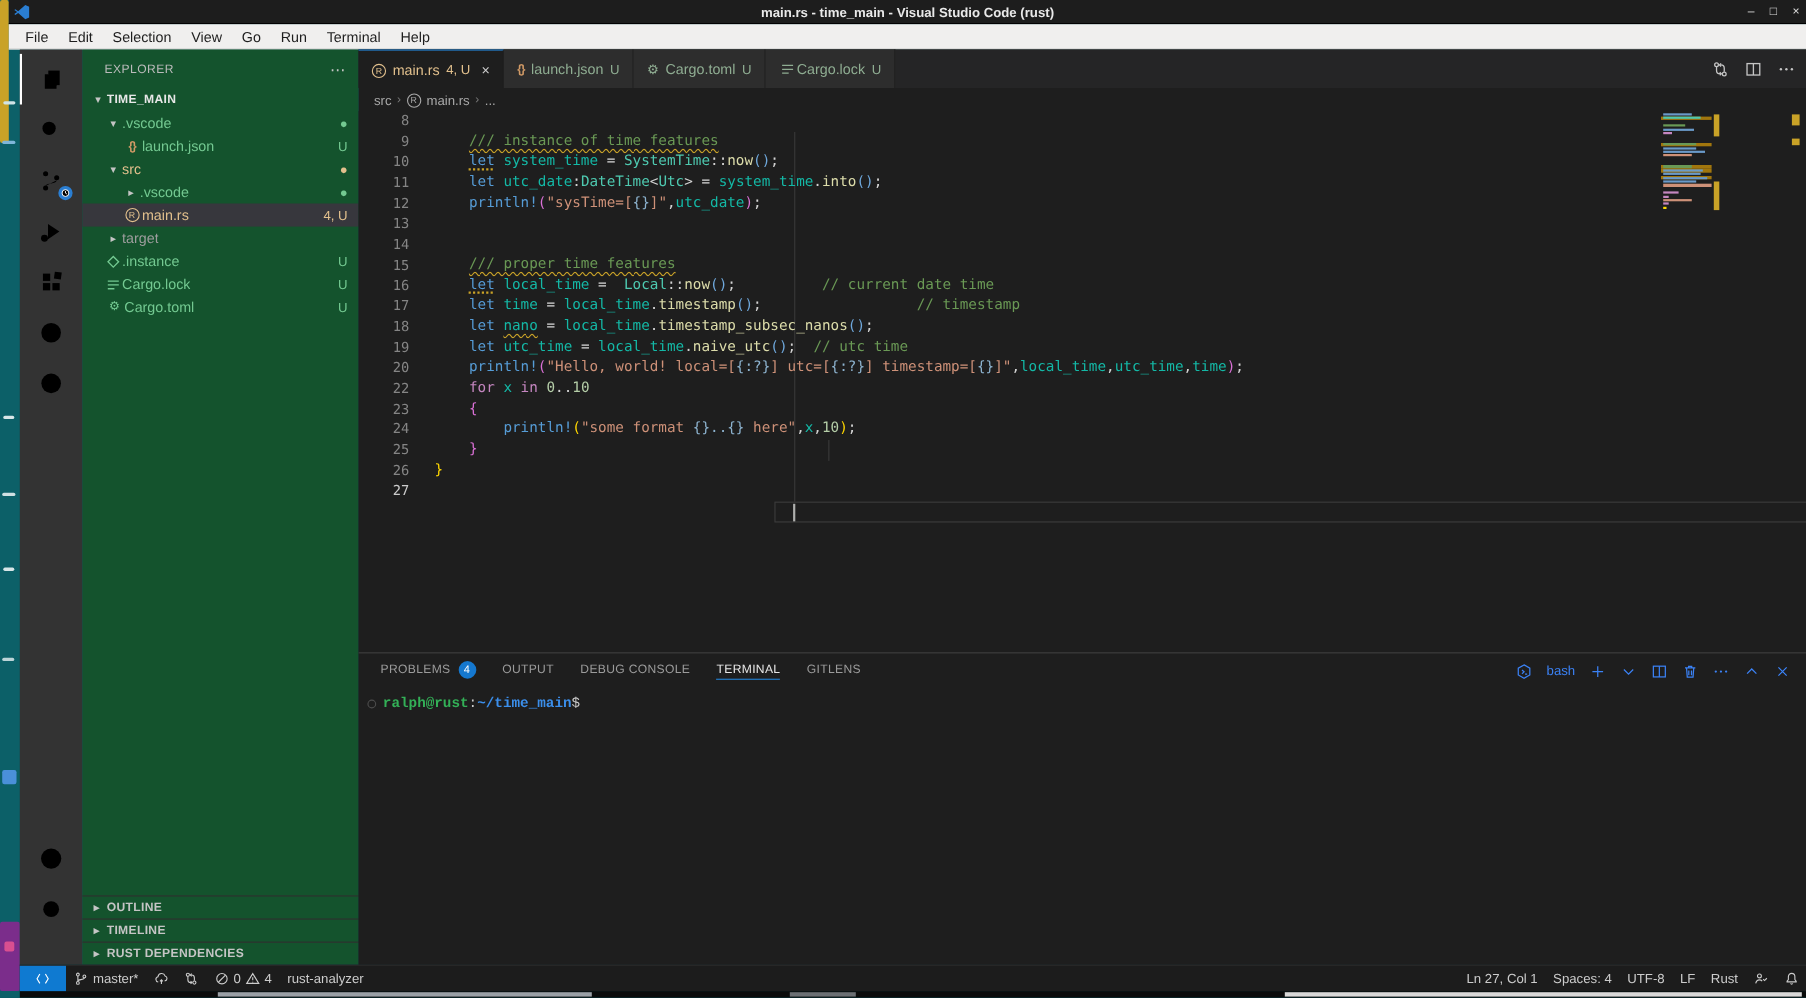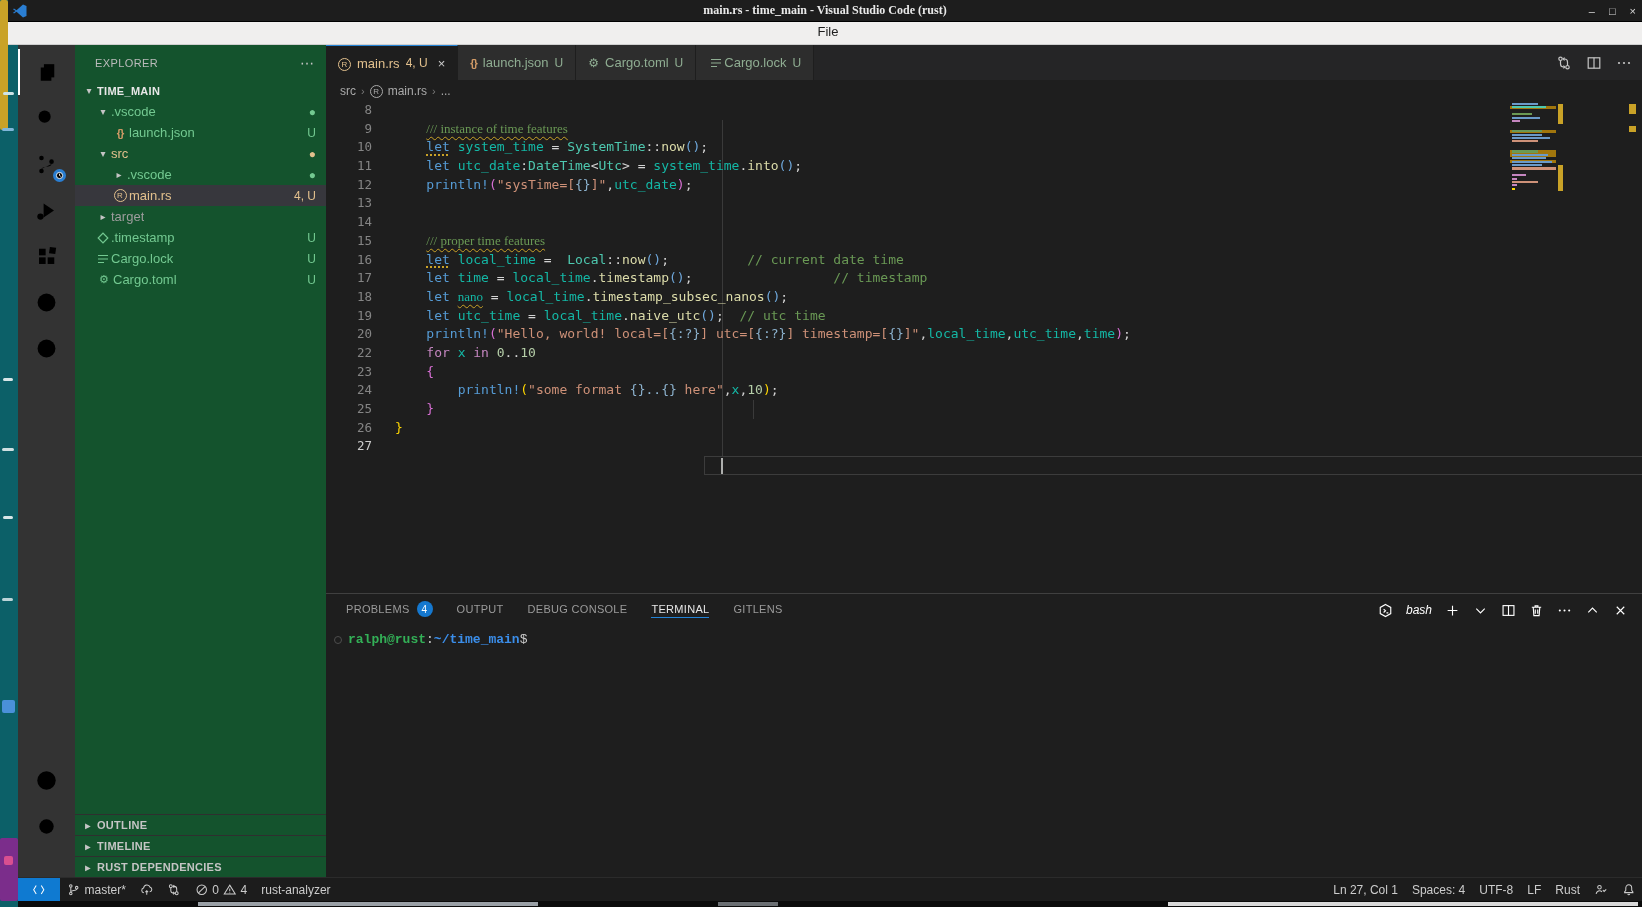--- a/index.html
+++ b/index.html
@@ -9,27 +9,27 @@
   .ic { display:inline-flex; align-items:center; justify-content:center; }
   .ic svg { width:16px; height:16px; stroke:currentColor; fill:none; stroke-width:1.2; }
 
   
   #desktop-strip { left:0; top:0; width:18px; height:907px; background:#0c6068; }
   #bottom-strip { left:18px; top:901px; right:0; height:6px; background:#0b0b0b; }
   .frag { position:absolute; }
 
   
   #title-bar { left:8px; top:0; right:0; height:22px; background:#1d1d1d; color:#e9e9e9; display:flex; align-items:center; border-bottom:1px solid #000; }
-  #title-text { position:absolute; left:0; right:0; text-align:center; font-size:12px; font-weight:bold; font-family:Liberation Serif, serif; }
+  #title-text { position:absolute; left:0; right:0; text-align:center; font-size:12px; font-weight:bold; font-family:Liberation Sans, sans-serif; }
   #win-controls { position:absolute; right:6px; top:0; height:22px; display:flex; gap:14px; align-items:center; color:#d8d8d8; font-size:11px; }
   #win-controls span { cursor:default; }
   #vscode-logo { margin-left:4px; width:16px; height:16px; z-index:2; }
 
   
-  #menu-bar { left:8px; top:22px; right:0; height:23px; background:#f0efee; border-bottom:1px solid #cfcfcf; display:flex; align-items:center; padding-left:6px;flex-direction:column; }
+  #menu-bar { left:8px; top:22px; right:0; height:23px; background:#f0efee; border-bottom:1px solid #cfcfcf; display:flex; align-items:center; padding-left:6px; }
   .menu-item { font-size:13px; color:#1e1e1e; padding:2px 9px; }
 
   
   #activity-bar { left:18px; top:45px; width:57px; height:832px; background:#333333; }
   .act { position:absolute; left:0; width:57px; height:46px; display:flex; align-items:center; justify-content:center; color:#9a9a9a; }
   .act svg { width:23px; height:23px; stroke-width:1.1; }
   .act.active { color:#ffffff; border-left:2px solid #ffffff; }
   .act .badge-clock { position:absolute; right:9px; bottom:5px; width:13px; height:13px; background:#2a7ed2; border-radius:50%; display:flex; align-items:center; justify-content:center; }
   .act .badge-clock svg { width:9px; height:9px; stroke:#fff; stroke-width:1.6; }
 
@@ -67,42 +67,42 @@
   #code-lines { position:absolute; top:0; left:0; right:0; font-family:"DejaVu Sans Mono",monospace; font-size:13px; }
   .cl { height:18.7px; line-height:18.7px; white-space:pre; display:flex; }
   .cl .num { width:46px; text-align:right; color:#858585; flex:none; font-size:12.5px; }
   .cl .num.cur { color:#cccccc; }
   .cl .txt { padding-left:23px; }
   .c-ws { color:#d4d4d4; } .c-kw { color:#569cd6; } .c-ctrl { color:#c586c0; }
   .c-var { color:#14b8a6; } .c-type { color:#4ec9b0; } .c-fn { color:#dcdcaa; }
   .c-mac { color:#569cd6; } .c-str { color:#ce9178; } .c-fmt { color:#8db3cf; }
   .c-num { color:#b5cea8; } .c-cmt { color:#6a9955; } .c-pun { color:#d4d4d4; }
   .c-br1 { color:#ffd700; } .c-br2 { color:#da70d6; } .c-br3 { color:#6fa8dc; }
-  .u-wavy { text-decoration:underline wavy #c9a227 1px; text-underline-offset:3px;font-family:Liberation Serif, serif; }
+  .u-wavy { text-decoration:underline wavy #c9a227 1px; text-underline-offset:3px; }
   .u-dots { text-decoration:underline dotted #c9a227 2px; text-underline-offset:3px; }
   #cur-line { position:absolute; left:378px; width:1062px; height:18.7px; border:1px solid #3c3c3c; }
   #cursor { position:absolute; left:395px; width:1.5px; height:16px; background:#aeafad; }
   .iguide { position:absolute; width:1px; background:#3a3a3a; }
 
   
   #minimap { position:absolute; left:1184px; top:2px; width:46px; }
   .mmrow { position:relative; height:2.1px; margin-bottom:1.3px; }
   .mmrow .bar { position:absolute; left:2px; height:2.1px; }
   .mmrow .warnbg { position:absolute; left:0; right:0; height:3.4px; top:-0.6px; background:#b8860b; opacity:.85; }
   .mm-b{background:#6a9ac9;} .mm-g{background:#6a9955;} .mm-o{background:#ce9178;} .mm-p{background:#c586c0;} .mm-t{background:#4ec9b0;} .mm-y{background:#ffd700;}
   .deco-bar { position:absolute; width:5px; background:#c9a227; left:1232px; }
   .ruler-mark { position:absolute; width:7px; background:#c9a227; left:1303px; }
 
   
   #panel { position:absolute; top:548px; left:0; right:0; bottom:0; background:#1e1e1e; border-top:1px solid #404040; }
   #panel-tabs { position:absolute; top:0; left:20px; height:32px; display:flex; gap:24px; align-items:center; }
   .ptab { font-size:11px; color:#9b9b9b; letter-spacing:.3px; display:flex; align-items:center; gap:7px; padding-bottom:2px; }
   .ptab.active { color:#e7e7e7; border-bottom:1.5px solid #2383d6; }
   .pbadge { background:#1578cf; color:#fff; width:16px; height:16px; border-radius:50%; font-size:10px; display:flex; align-items:center; justify-content:center; }
-  #panel-actions { position:absolute; right:14px; top:0; height:32px; display:flex; gap:13px; align-items:center; color:#ffffff; font-size:12px;font-style:italic; }
+  #panel-actions { position:absolute; right:14px; top:0; height:32px; display:flex; gap:13px; align-items:center; color:#3b82f6; font-size:12px; }
   #panel-actions .ic svg { width:15px; height:15px; }
   #terminal { position:absolute; top:34px; left:0; right:0; bottom:0; font-family:Liberation Mono, monospace; font-size:13px; }
   #prompt-row { display:flex; align-items:center; margin:4px 0 0 8px; }
   #prompt-circle { width:8px; height:8px; border:1.4px solid #4d4d4d; border-radius:50%; margin-right:6px; flex:none; }
   .t-user { color:#33b057; font-weight:bold; } .t-path { color:#3b8eea; font-weight:bold; } .t-pun { color:#cccccc; }
 
   
   #status-bar { left:18px; top:877px; right:0; height:24px; background:#1c1c1c; border-top:1px solid #2b2b2b; color:#cccccc; font-size:12px; display:flex; align-items:center; justify-content:space-between; }
   .sb-group { display:flex; align-items:center; height:100%; }
   .sb-item { display:flex; align-items:center; gap:4px; padding:0 7px; height:100%;text-align:right; }
@@ -270,21 +270,21 @@
         <div class="row " style="padding-left:20px;color:#9d9d9d">
           <span class="chev">▸</span>
           <span class="lbl">target</span>
         </div>
         <div class="row " style="padding-left:20px;color:#73c991">
           <span class="ic ">
             <svg viewBox="0 0 16 16">
               <rect x="4.6" y="4.6" width="6.8" height="6.8" transform="rotate(45 8 8)"></rect>
             </svg>
           </span>
-          <span class="lbl">.timestamp</span>
+          <span class="lbl">.instance</span>
           <span class="badge" style="color:#73c991">U</span>
         </div>
         <div class="row " style="padding-left:20px;color:#73c991">
           <span class="ic ">
             <svg viewBox="0 0 16 16">
               <path d="M3 4.5h10M3 8h10M3 11.5h6"></path>
             </svg>
           </span>
           <span class="lbl">Cargo.lock</span>
           <span class="badge" style="color:#73c991">U</span>

